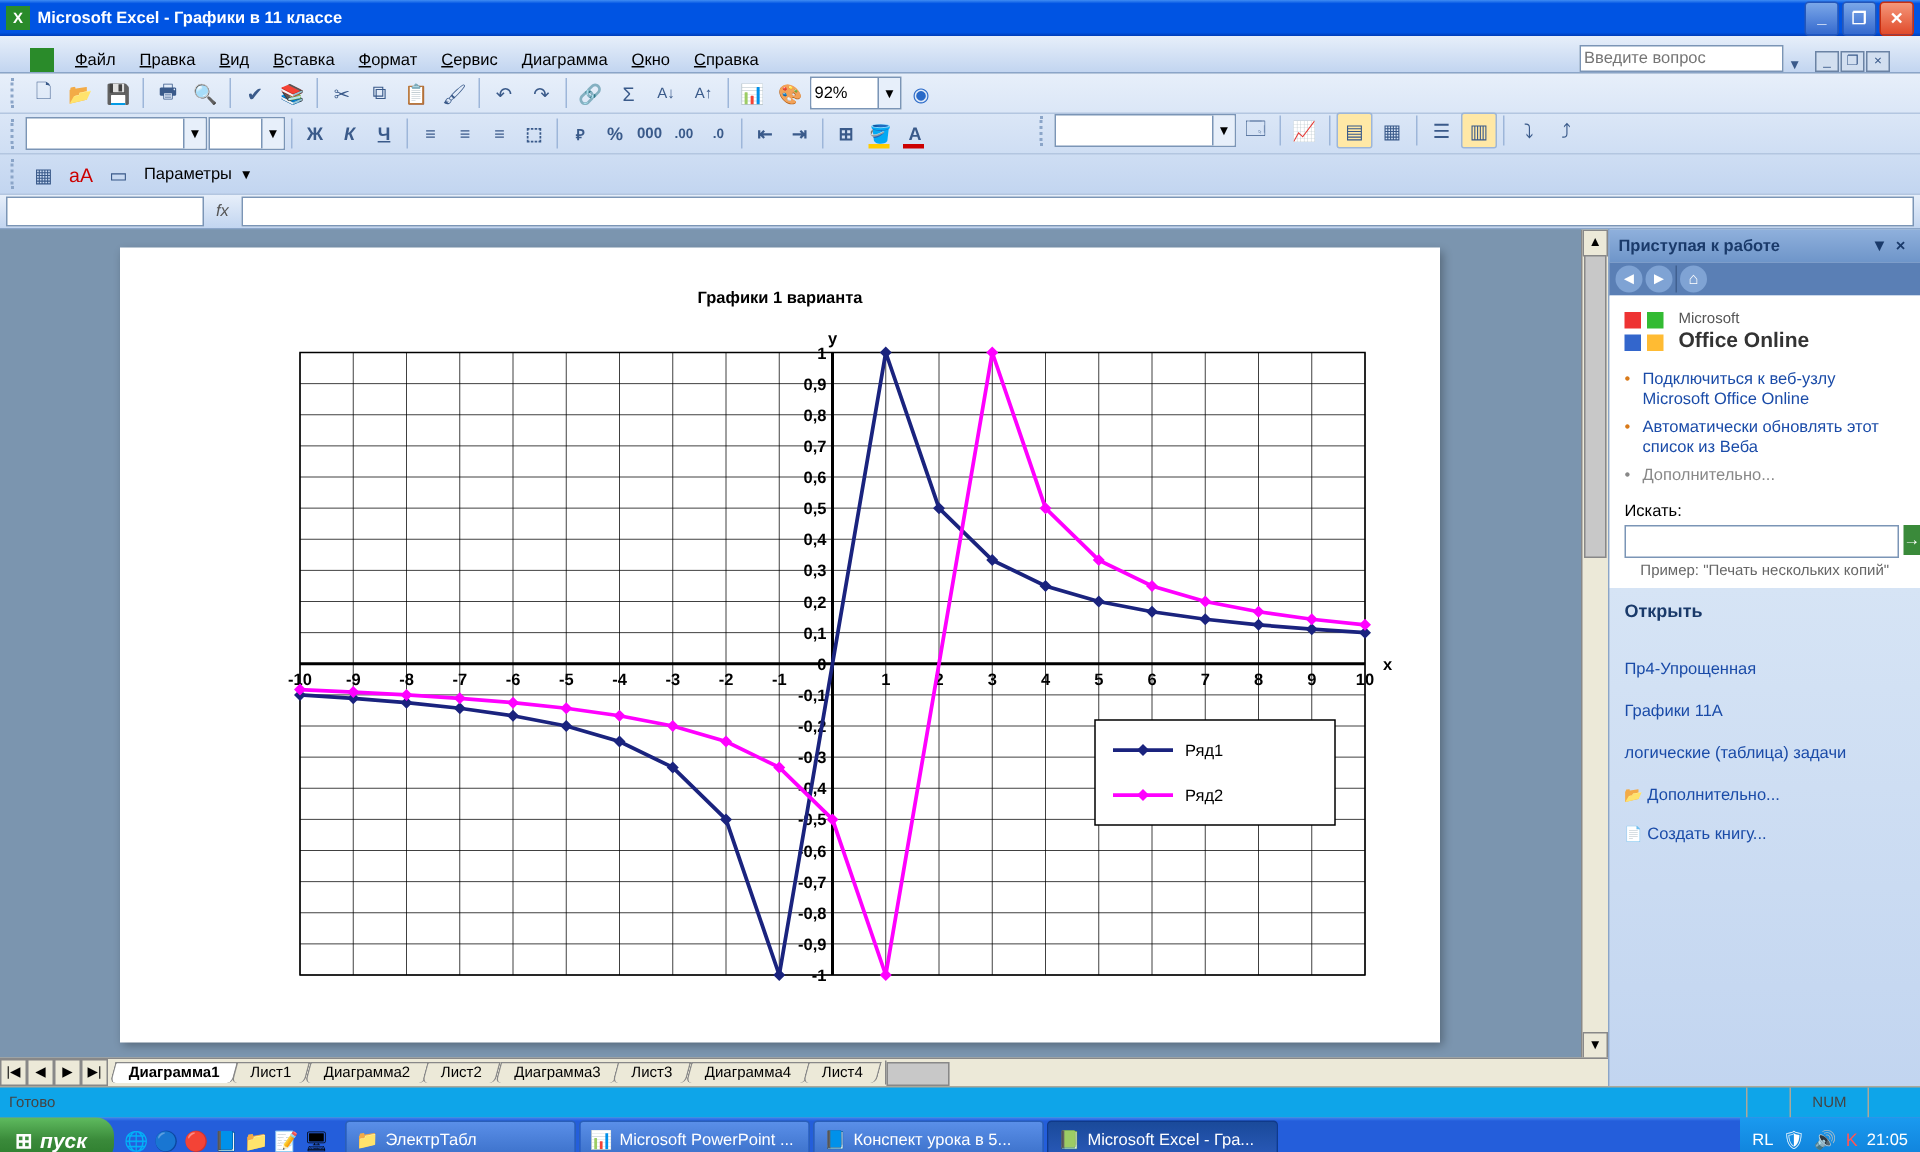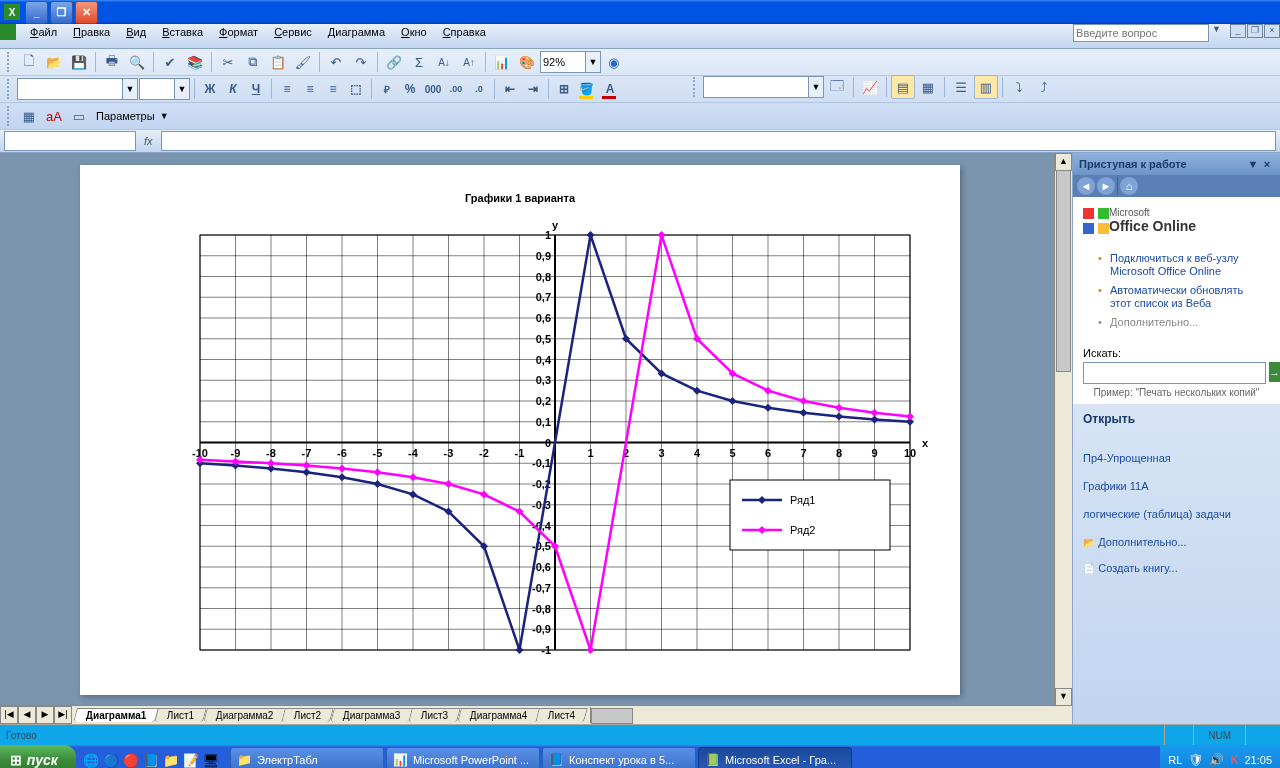--- a/index.html
+++ b/index.html
@@ -5,21 +5,21 @@
 html,body{margin:0;padding:0;font-family:Tahoma,Arial,sans-serif;font-size:11px;background:#7b95af;overflow:hidden;width:1280px;height:768px}
 
 .titlebar{height:24px;background:linear-gradient(to bottom,#3f8cf3,#0054e3 10%,#0054e3 90%,#003db7);display:flex;align-items:center;color:#fff;font-weight:bold;padding:0 4px}
 .titlebar .ticon{width:16px;height:16px;background:#2a8b2a;margin-right:5px;display:flex;align-items:center;justify-content:center;color:#fff;font-size:10px}
 .titlebar .ttext{flex:1}
 .winbtns{display:flex;gap:2px}
 .winbtn{width:21px;height:21px;border-radius:3px;display:flex;align-items:center;justify-content:center;font-weight:bold;font-family:Arial}
 .winbtn.min,.winbtn.max{background:linear-gradient(to bottom,#7ba7e8,#3469ce);color:#fff;border:1px solid #2456b8}
 .winbtn.close{background:linear-gradient(to bottom,#f5977a,#e04a2a);color:#fff;border:1px solid #c72f10}
 
-.menubar{height:24px;background:linear-gradient(to bottom,#e7effa,#c2d5f0);display:flex;align-items:flex-start;padding:0 0;border-bottom:1px solid #8ba5c8}
+.menubar{height:24px;background:linear-gradient(to bottom,#e7effa,#c2d5f0);display:flex;align-items:flex-end;padding:0 20px;border-bottom:1px solid #8ba5c8}
 .menubar .appicon{width:16px;height:16px;background:#2a8b2a;margin-right:6px}
 .menubar .mitem{padding:2px 8px;cursor:default}
 .menubar .mitem u{text-decoration:underline}
 .menubar .spacer{flex:1}
 .menubar input.qbox{width:130px;height:16px;border:1px solid #7b95b6;font-size:11px;padding:0 2px}
 .menubar .mdiwin{display:flex;gap:1px;margin-left:6px}
 .menubar .mdiwin span{width:14px;height:12px;border:1px solid #6b83a4;background:#d2dff0;font-size:9px;text-align:center;line-height:11px;color:#3a5a8a}
 
 .tbarea{background:linear-gradient(to bottom,#e7effa,#c2d5f0)}
 .toolbar{height:26px;display:flex;align-items:center;padding:0 4px;gap:1px;border-bottom:1px solid #b3c6e0}
@@ -43,26 +43,26 @@
 .sheet{position:absolute;left:80px;top:12px;width:880px;height:530px;background:#fff;box-shadow:2px 2px 6px rgba(0,0,0,0.3)}
 .chart{position:absolute;left:20px;top:15px;width:840px;height:500px}
 
 .taskpane{width:207px;background:linear-gradient(to bottom,#d6e4f5,#c2d5f0);border-left:1px solid #8ba5c8;display:flex;flex-direction:column}
 .tp-head{height:22px;background:linear-gradient(to bottom,#8fb0dc,#6e95c9);display:flex;align-items:center;padding:0 6px;color:#1a3a6a;font-weight:bold}
 .tp-head .sp{flex:1}
 .tp-head .btn{width:14px;text-align:center;cursor:default}
 .tp-nav{height:22px;background:#5a7fb5;display:flex;align-items:center;padding:0 4px;gap:2px}
 .tp-nav span{width:18px;height:18px;border-radius:9px;background:#7fa3d4;display:flex;align-items:center;justify-content:center;color:#fff;font-size:11px}
 .tp-body{padding:10px 10px 6px;background:#fff;margin:0}
-.oo-logo{display:flex;align-items:center;gap:0;margin-bottom:10px}
+.oo-logo{display:flex;align-items:center;gap:10px;margin-bottom:10px}
 .oo-sq{width:26px;height:26px;position:relative}
 .oo-sq span{position:absolute;width:11px;height:11px}
 .oo-text{font-size:10px;color:#555}
 .oo-text b{font-size:14px;color:#333}
-.tp-list{list-style:none;margin:15px;padding:0}
+.tp-list{list-style:none;margin:0;padding:0}
 .tp-list li{color:#1a4ba8;padding:3px 0 3px 12px;position:relative;line-height:13px}
 .tp-list li::before{content:"•";position:absolute;left:0;color:#d97a1a}
 .tp-list li.gray{color:#888}
 .tp-list li.gray::before{color:#888}
 .tp-search{margin-top:8px}
 .tp-search .lbl{margin-bottom:3px}
 .tp-search .row{display:flex;gap:3px}
 .tp-search input{flex:1;border:1px solid #7b95b6;height:18px}
 .tp-search .go{width:20px;height:20px;background:#3a8a3a;color:#fff;display:flex;align-items:center;justify-content:center;font-weight:bold}
 .tp-search .ex{font-size:10px;color:#666;margin-top:3px;text-align:center}
@@ -101,20 +101,21 @@
 .task .ic{width:16px;height:16px;flex-shrink:0;display:flex;align-items:center;justify-content:center;font-size:12px}
 .tray{background:linear-gradient(to bottom,#1a9aef,#0f7fd8);height:30px;display:flex;align-items:center;padding:0 8px;gap:6px;color:#fff;font-size:11px}
 .tray .ic{font-size:12px}
 svg text{font-family:Tahoma,Arial;font-size:11px}
 </style>
 </head>
 <body>
 
 <div class="titlebar">
   <div class="ticon">X</div>
+  <div class="ttext">Microsoft Excel - Графики в 11 классе</div>
   <div class="winbtns">
     <div class="winbtn min">_</div>
     <div class="winbtn max">❐</div>
     <div class="winbtn close">✕</div>
   </div>
 </div>
 
 <div class="menubar">
   <div class="appicon"></div>
   <div id="menuitems" style="display:flex">

